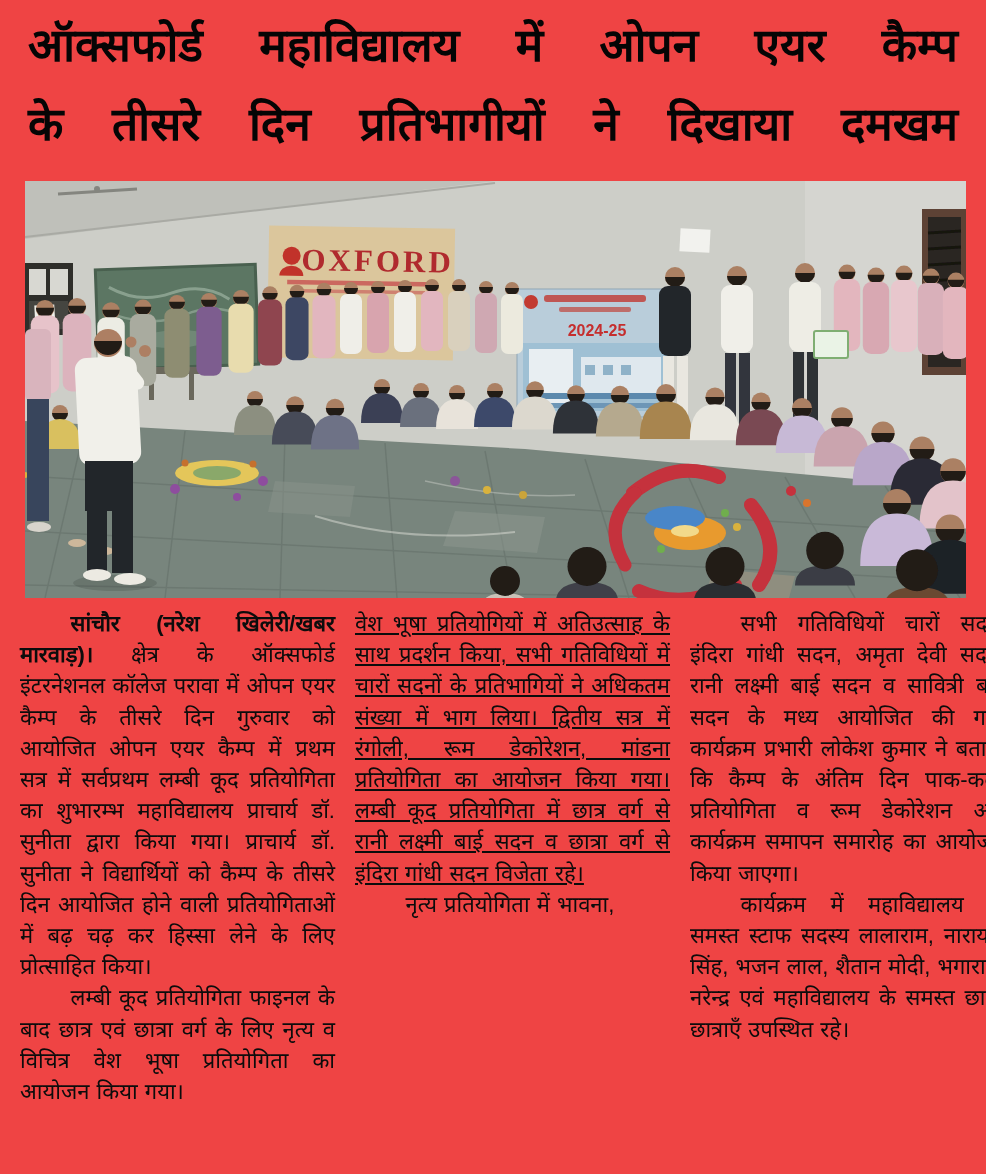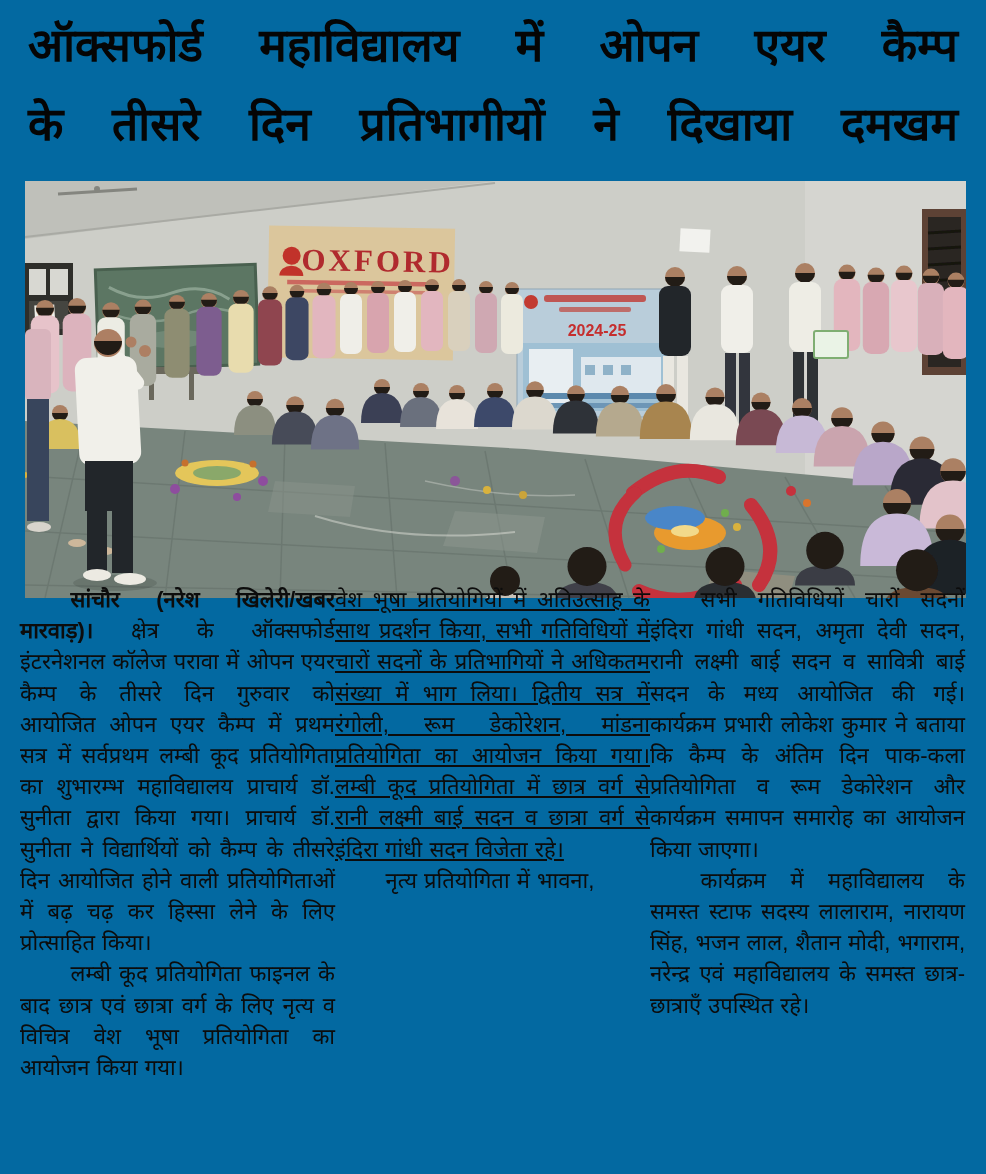--- a/index.html
+++ b/index.html
@@ -1,29 +1,29 @@
 <!DOCTYPE html>
 <html lang="hi"><head>
 <meta charset="utf-8">
 <style>
   html,body{margin:0;padding:0;background:#ffffff;}
   body{width:986px;height:1174px;font-family:"Liberation Sans",sans-serif;color:#0a0a0a;}
-  .page{position:relative;width:986px;height:1174px;background:#0369a1;overflow:hidden;}
+  .page{position:relative;width:986px;height:1174px;background:#ef4444;overflow:hidden;}
 
   
   .headline{margin:0;padding:6px 28px 0 28px;}
   .hl{display:block;font-weight:700;font-size:46px;line-height:79px;color:#050505;
       text-align:justify;text-align-last:justify;letter-spacing:0;white-space:nowrap0;}
 
   
   .photo{position:absolute;left:25px;top:181px;width:941px;height:417px;background:#c9cac4;overflow:hidden;}
   .photo svg{display:block;width:941px;height:417px;}
 
   
-  .article{position:absolute;left:20px;top:584px;width:956px;display:flex;gap:0;}
+  .article{position:absolute;left:20px;top:608px;width:956px;display:flex;gap:20px;}
   .col{width:315px;flex:0 0 315px;}
   .para{margin:0;font-size:22px;line-height:31.2px;text-align:justify;text-indent:2.3em;
         word-spacing:1px;color:#0c0c0c;}
   .para.cont{text-indent:0;text-decoration:underline;}
   .dateline{font-weight:700;}
 </style>
 </head>
 <body>
 
 <div class="page">

